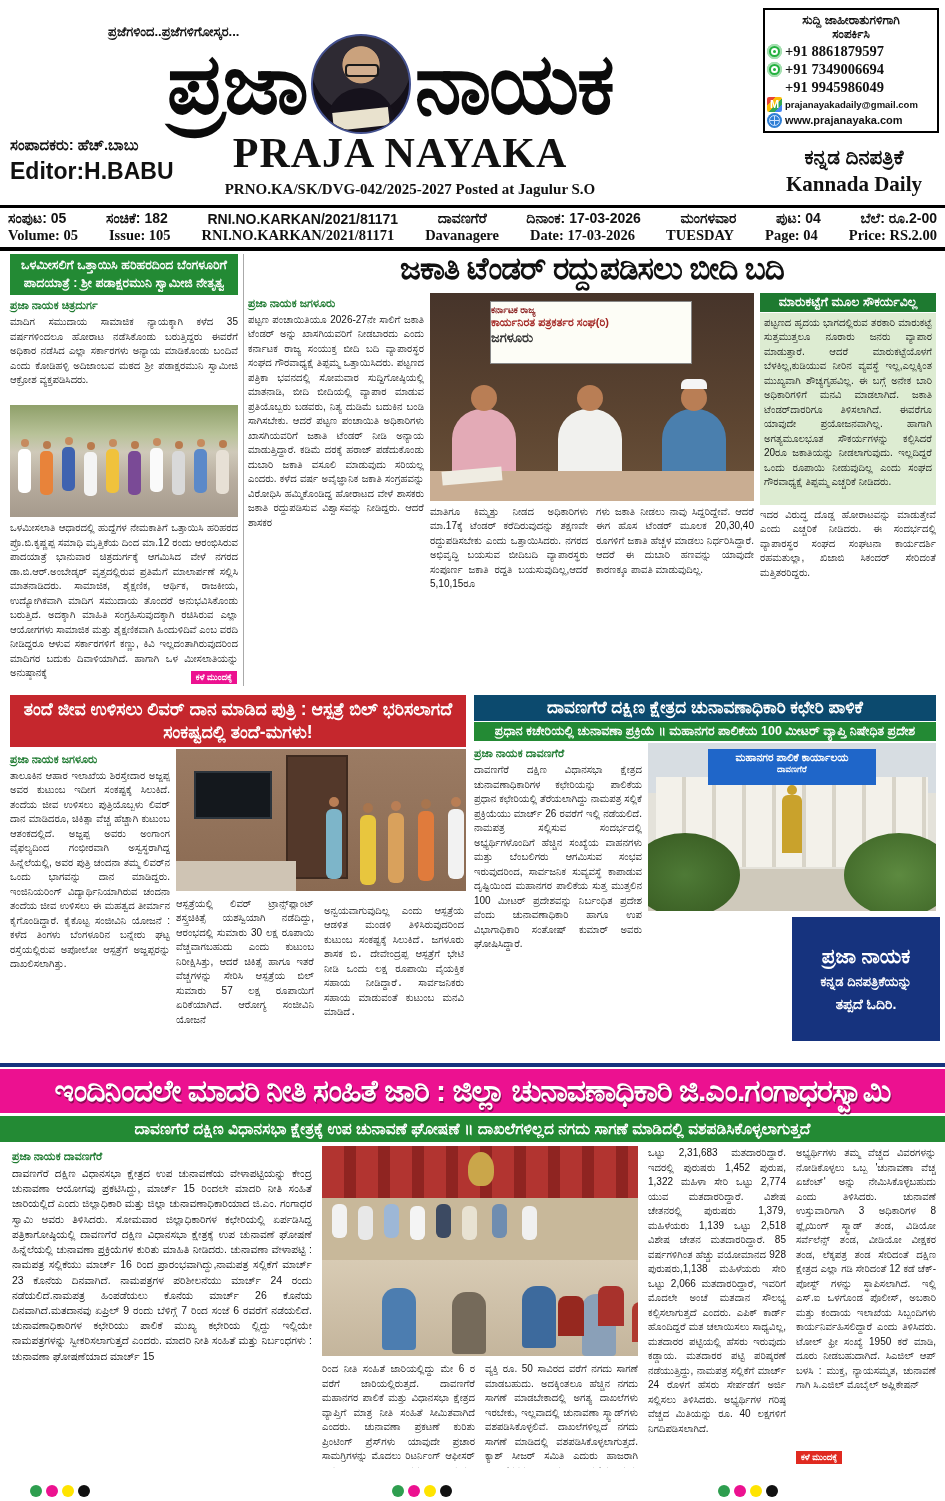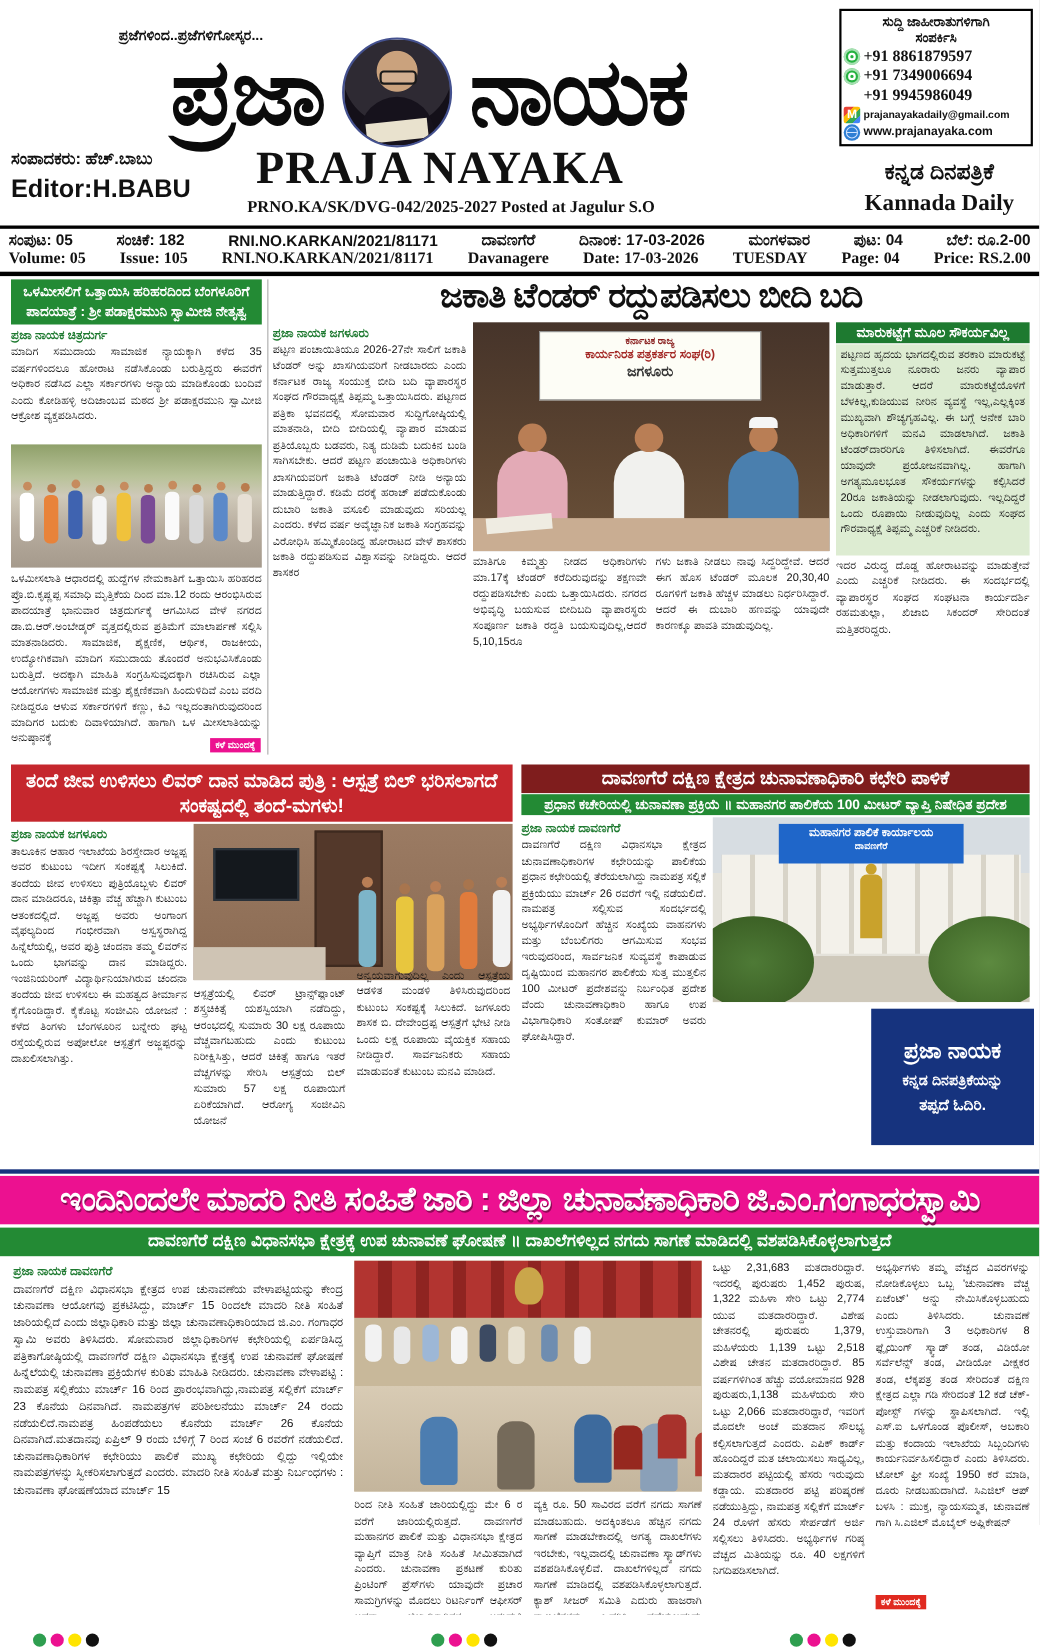--- a/index.html
+++ b/index.html
@@ -1,21 +1,21 @@
 <!DOCTYPE html>
 <html><head>
 <meta charset="utf-8">
 <style>
   html,body{margin:0;padding:0;background:#e8e8e8;}
   .page{position:relative;width:945px;height:1501px;background:#fff;margin:0 auto;
     font-family:"Liberation Sans","DejaVu Sans",sans-serif;color:#111;overflow:hidden;}
   
   header{position:relative;height:205px;}
   .tagline{position:absolute;left:108px;top:24px;font-size:13px;font-weight:bold;}
-  .mast-row{position:absolute;left:10px;top:34px;width:760px;display:flex;align-items:center;justify-content:center;gap:16px;}
+  .mast-row{position:absolute;left:10px;top:34px;width:760px;display:flex;align-items:center;justify-content:center;gap:4px;}
   .mast-kn{font-size:84px;font-weight:800;letter-spacing:-2px;line-height:1;color:#0b0b0b;font-family:"DejaVu Sans",sans-serif;}
   .portrait{width:96px;height:96px;border-radius:50%;border:2px solid #44518f;position:relative;overflow:hidden;
     background:radial-gradient(circle at 50% 30%,#caa27d 0 22%,#2e2a33 23% 60%,#141019 61%);flex:0 0 auto;}
   .portrait .suit{position:absolute;bottom:0;left:14px;right:14px;height:44px;background:#16121c;border-radius:40px 40px 0 0;}
   .portrait .paper{position:absolute;bottom:4px;left:20px;width:56px;height:18px;background:#e9e2ce;transform:rotate(-6deg);}
   .portrait .glasses{position:absolute;top:28px;left:32px;width:30px;height:9px;border:2px solid #1a1a1a;border-radius:4px;background:rgba(255,255,255,.15);}
   .mast-en{position:absolute;left:150px;top:132px;width:500px;text-align:center;font-family:"Liberation Serif",serif;
     font-weight:bold;font-size:42px;letter-spacing:1px;line-height:1;}
   .editor-kn{position:absolute;left:10px;top:136px;font-size:15px;font-weight:bold;}
   .editor-en{position:absolute;left:10px;top:158px;font-size:23px;font-weight:800;}
@@ -58,21 +58,21 @@
     132px -1px 0 #c68b5e,154px 2px 0 #b97b4e,176px 0 0 #c68b5e,198px 1px 0 #b97b4e;}
   .chip-pink{position:absolute;right:6px;bottom:2px;background:#ec1190;}
   .story{position:absolute;left:248px;top:0;width:688px;}
   .kicker{font-size:31px;font-weight:800;text-align:center;line-height:1.15;letter-spacing:-1px;}
   .headline{font-size:52px;font-weight:800;color:#ec1190;text-align:center;line-height:1.02;letter-spacing:-1px;}
   .story-cols{position:relative;height:312px;margin-top:6px;}
   .colA{position:absolute;left:0;top:0;width:176px;height:308px;}
   .colB{position:absolute;left:182px;top:0;width:324px;}
   .photo-press{position:relative;height:208px;overflow:hidden;background:linear-gradient(#46342a,#5d4531 62%,#6b523a);}
   .press-banner{position:absolute;left:60px;top:8px;width:200px;height:58px;background:#fdfdf6;border:1px solid #888;
-    text-align:center;line-height:1.25;padding-top:3px;}
+    line-height:1.25;padding-top:3px;}
   .pb1{font-size:9px;font-weight:bold;color:#8a2020;}
   .pb2{font-size:11px;font-weight:800;color:#a32724;}
   .pb3{font-size:13px;font-weight:800;color:#333;}
   .press-table{position:absolute;bottom:0;left:0;right:0;height:30px;background:#c9ad92;}
   .press-paper{position:absolute;bottom:18px;left:12px;width:60px;height:14px;background:#efece2;transform:rotate(-5deg);}
   .person{position:absolute;bottom:26px;width:64px;height:66px;border-radius:30px 30px 0 0;}
   .p1{left:22px;background:#e3aab6;}
   .p2{left:128px;background:#f1f1ee;}
   .p3{left:232px;background:#4a7fae;}
   .person::before{content:"";position:absolute;top:-24px;left:19px;width:26px;height:26px;border-radius:50%;background:#b97e55;}
@@ -92,23 +92,23 @@
   .photo-family{position:absolute;left:166px;top:0;width:290px;height:142px;overflow:hidden;
     background:linear-gradient(#9b7b63,#8a6a52);}
   .fam-door{position:absolute;left:110px;top:6px;width:58px;height:120px;background:#53382a;border:2px solid #3e2a1f;}
   .fam-tv{position:absolute;left:18px;top:22px;width:74px;height:44px;background:#14181d;border:2px solid #2c343c;}
   .fam-body{position:absolute;left:150px;top:60px;width:16px;height:70px;border-radius:6px;background:#7db5c9;
     box-shadow:34px 6px 0 #e8c63e,62px 4px 0 #d9a15c,92px 2px 0 #e07b3c,122px 0 0 #f2f2f2;}
   .fam-heads{position:absolute;left:153px;top:48px;width:10px;height:10px;border-radius:50%;background:#b97e55;
     box-shadow:34px 6px 0 #a8754e,62px 4px 0 #b97e55,92px 2px 0 #a8754e,122px 0 0 #b97e55;}
   .fam-bed{position:absolute;left:0;bottom:0;width:120px;height:30px;background:#cfc4b4;}
   .lv-col2{position:absolute;left:166px;top:148px;width:138px;height:150px;}
-  .lv-col3{position:absolute;left:314px;top:132px;width:140px;height:150px;}
+  .lv-col3{position:absolute;left:314px;top:156px;width:140px;height:150px;font-family:Liberation Mono, monospace;}
   .card-r{position:absolute;left:474px;top:4px;width:462px;}
-  .blue-head{background:#7f1d1d;color:#fff;font-weight:800;font-size:17px;text-align:center;padding:3px 0;}
+  .blue-head{background:#0c4a6e;color:#fff;font-weight:800;font-size:17px;text-align:center;padding:3px 0;}
   .green-sub{background:#238a34;color:#fff;font-weight:800;font-size:12.5px;text-align:center;padding:2px 0;margin-top:1px;}
   .office-grid{position:relative;height:300px;margin-top:2px;}
   .of-col1{position:absolute;left:0;top:0;width:168px;height:300px;}
   .photo-building{position:absolute;left:174px;top:0;width:288px;height:168px;overflow:hidden;background:linear-gradient(#d7dde2 0 30%,#e4e2da 30% 75%,#cfc9bb 75%);}
   .bld-main{position:absolute;left:8px;top:34px;width:272px;height:90px;background:repeating-linear-gradient(90deg,#f3f1ea 0 26px,#d8d4c8 26px 30px);}
   .bld-sign{position:absolute;left:60px;top:6px;width:168px;height:34px;background:#1f66c9;color:#fff;text-align:center;line-height:1.2;padding-top:2px;}
   .bs1{font-size:10.5px;font-weight:800;}
   .bs2{font-size:8.5px;font-weight:bold;}
   .bld-statue{position:absolute;left:134px;top:52px;width:20px;height:58px;background:#c9a22c;border-radius:6px 6px 0 0;}
   .bld-statue::before{content:"";position:absolute;top:-10px;left:5px;width:10px;height:10px;border-radius:50%;background:#c9a22c;}

